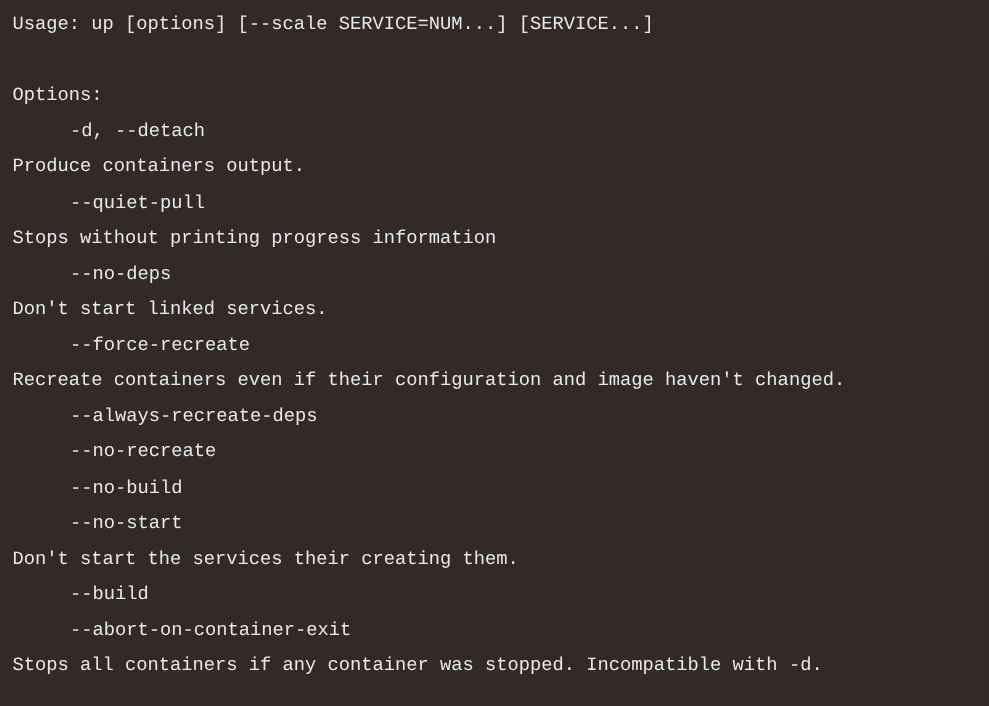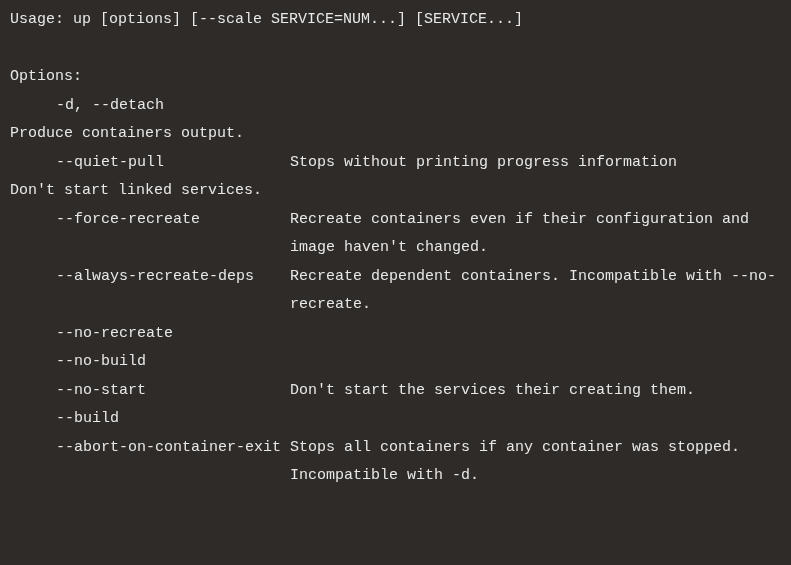--- a/index.html
+++ b/index.html
@@ -19,20 +19,21 @@
       margin-bottom: 0;
     }
     .blank-line {
       height: 1.9em;
     }
     .options-header {
     }
     .option-row {
       display: flex;
       align-items: flex-start;
+      flex-direction: column;
     }
     .option-flag {
       padding-left: 46px;
       width: 280px;
       min-width: 280px;
       box-sizing: border-box;
       white-space: nowrap;
     }
     .option-desc {
       flex: 1;
@@ -49,29 +50,29 @@
   <div class="option-flag">-d, --detach</div>
 </div>
 <div class="option-row">
   <div class="option-desc">Produce containers output.</div>
 </div>
 <div class="option-row">
   <div class="option-flag">--quiet-pull</div>
   <div class="option-desc">Stops without printing progress information</div>
 </div>
 <div class="option-row">
+  <div class="option-flag">--no-deps</div>
   <div class="option-desc">Don't start linked services.</div>
 </div>
 <div class="option-row">
   <div class="option-flag">--force-recreate</div>
   <div class="option-desc">Recreate containers even if their configuration and image haven't changed.</div>
 </div>
 <div class="option-row">
   <div class="option-flag">--always-recreate-deps</div>
-  <div class="option-desc">Recreate dependent containers. Incompatible with --no-recreate.</div>
 </div>
 <div class="option-row">
   <div class="option-flag">--no-recreate</div>
 </div>
 <div class="option-row">
   <div class="option-flag">--no-build</div>
 </div>
 <div class="option-row">
   <div class="option-flag">--no-start</div>
   <div class="option-desc">Don't start the services their creating them.</div>

